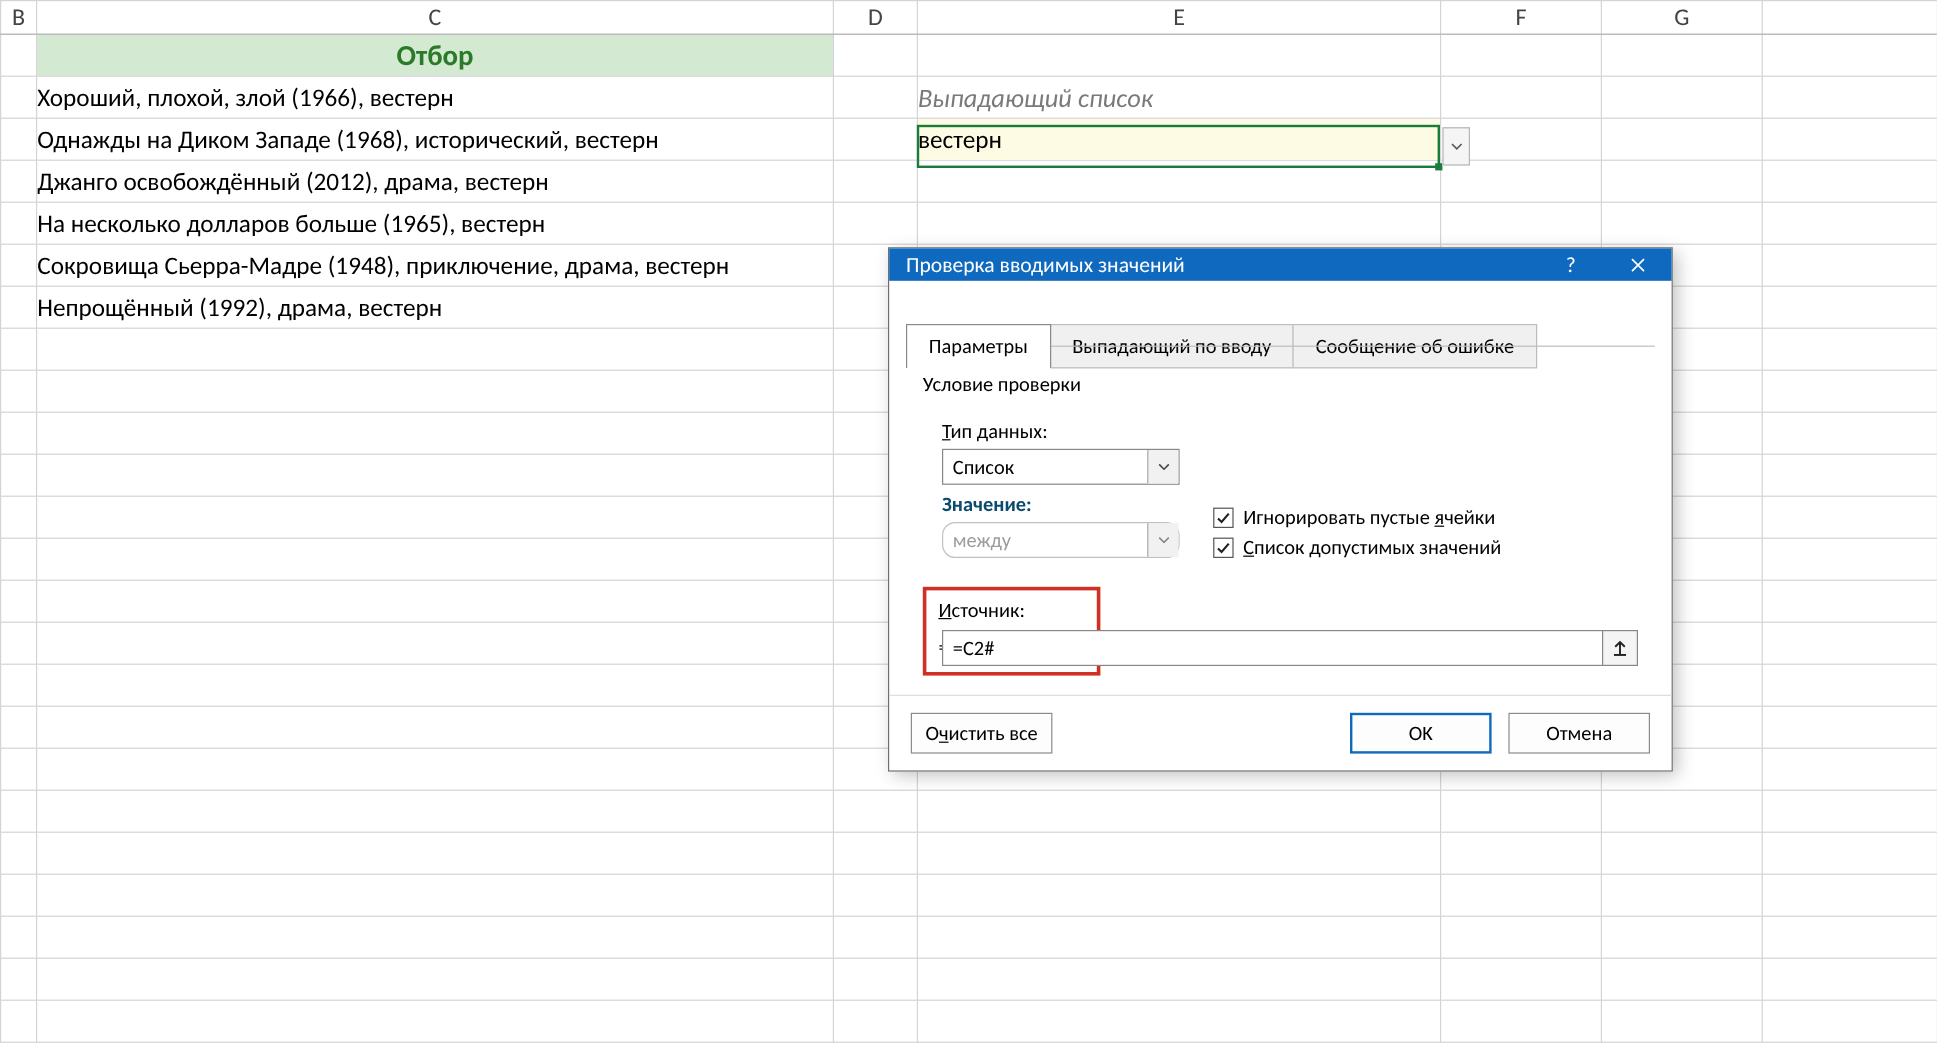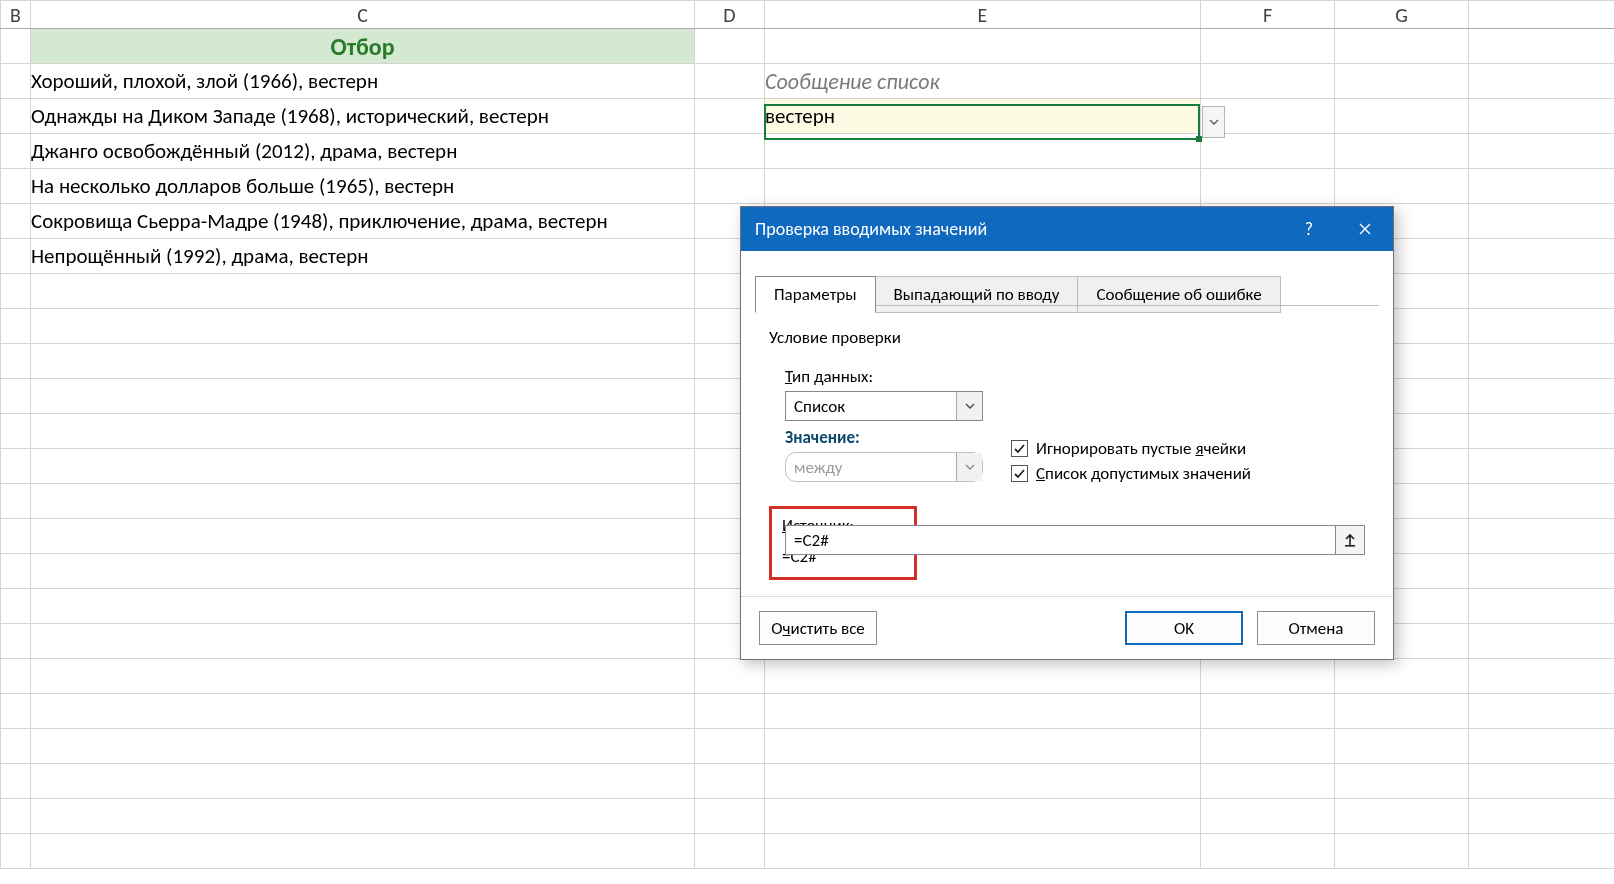--- a/index.html
+++ b/index.html
@@ -101,21 +101,21 @@
     width: 654px;
     background: #fff;
     border: 1px solid #707070;
     box-shadow: 4px 4px 14px rgba(0,0,0,0.25);
     z-index: 50;
     font-size: 17px;
   }
   .dialog-titlebar {
     background: #0f6abf;
     color: #fff;
-    height: 44px;
+    height: 27px;
     display:flex;align-items:center;
     padding: 0 0 0 14px;
     font-size: 18px;
   }
   .dialog-titlebar .title { flex:1; }
   .titlebar-btn {
     width: 56px; height:44px;
     display:flex;align-items:center;justify-content:center;
     color:#fff;
   }
@@ -126,21 +126,21 @@
     display:flex;
     padding: 18px 14px 0 14px;
     gap:0;
   }
   .tab {
     padding: 7px 18px;
     border: 1px solid #bdbdbd;
     background:#fff;
     font-size:17px;
     position:relative;
-    top:7px;
+    top:18px;
   }
   .tab.active {
     border: 1px solid #8a8a8a;
     border-bottom: 1px solid #fff;
     z-index:2;
   }
   .tab:not(.active){
     background:#f0f0f0;
     border-bottom:1px solid #bdbdbd;
   }
@@ -267,21 +267,21 @@
         <td class="cell"></td>
         <td class="cell"></td>
         <td class="cell"></td>
         <td class="cell"></td>
         <td class="cell"></td>
       </tr>
       <tr>
         <td class="cell"></td>
         <td class="cell">Хороший, плохой, злой (1966), вестерн</td>
         <td class="cell"></td>
-        <td class="cell italic-label">Сообщение список</td>
+        <td class="cell italic-label">Выпадающий список</td>
         <td class="cell"></td>
         <td class="cell"></td>
         <td class="cell"></td>
       </tr>
       <tr>
         <td class="cell"></td>
         <td class="cell">Однажды на Диком Западе (1968), исторический, вестерн</td>
         <td class="cell"></td>
         <td class="cell dropdown-cell">вестерн</td>
         <td class="cell"></td>

